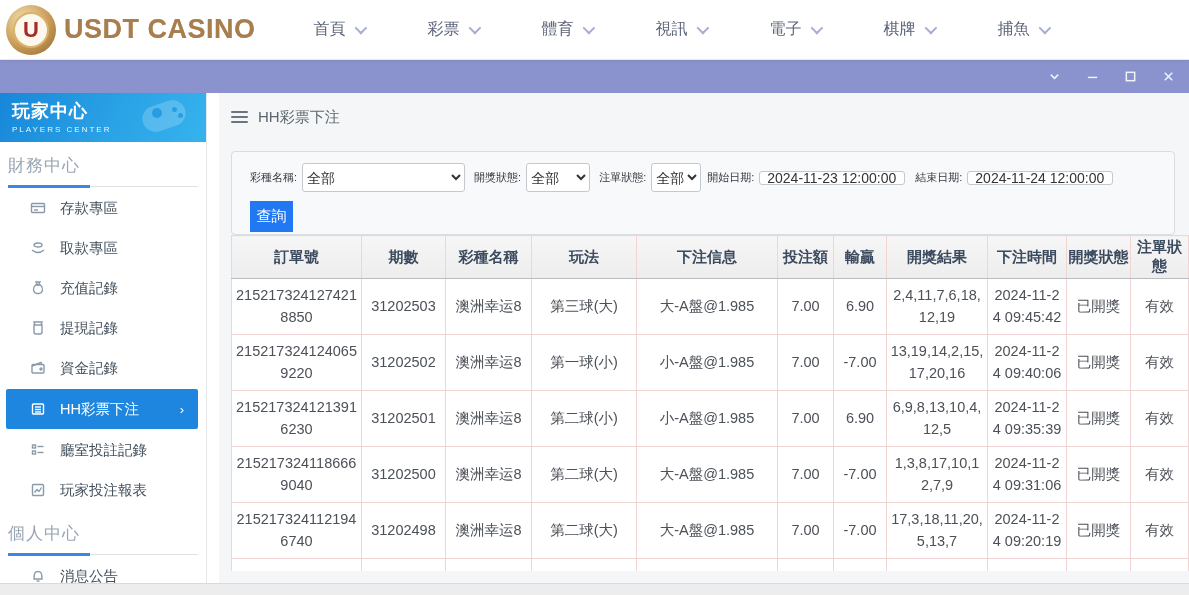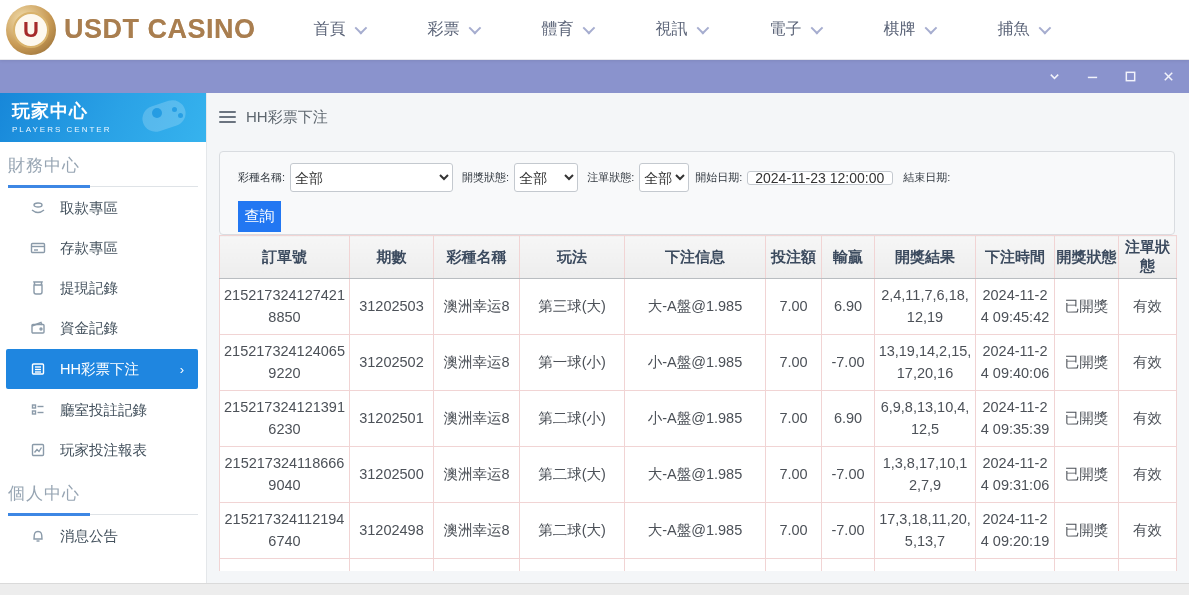--- a/index.html
+++ b/index.html
@@ -27,21 +27,21 @@
     transform:rotate(45deg) translateY(-2px); margin-left:9px; }
 
   
   .titlebar { height:33px; background:#8a93cd; display:flex; align-items:center;
     justify-content:flex-end; padding-right:14px; }
   .winbtn { width:14px; height:14px; margin-left:24px; color:#f2f3fb; cursor:pointer;
     display:flex; align-items:center; justify-content:center; }
   .winbtn svg { width:13px; height:13px; stroke:#f2f3fb; stroke-width:1.6; fill:none; }
 
   
-  .workspace { display:flex; height:490px; }
+  .workspace { display:flex; height:490px;gap:12px; }
 
   
   .sidebar { width:207px; background:#fff; border-right:1px solid #e4e7ea; overflow:hidden; }
   .sb-head { height:49px; position:relative; overflow:hidden; padding:6px 0 0 12px;
     background:linear-gradient(115deg,#1787d9 0%,#2aa2e6 55%,#36b3ee 100%); }
   .sb-title { color:#fff; font-size:18px; font-weight:bold; letter-spacing:1px; }
   .sb-sub { color:#eaf6ff; font-size:8px; letter-spacing:2px; margin-top:2px; }
   .pad-decor { position:absolute; right:14px; top:6px; width:60px; height:40px; opacity:.35; }
   .pad-decor .p1 { position:absolute; width:44px; height:26px; border-radius:13px;
     background:rgba(255,255,255,.55); transform:rotate(-18deg); left:10px; top:4px; }
@@ -185,35 +185,44 @@
         <div class="sb-section-title">財務中心</div>
         <div class="sb-underline">
             <i class="blue"></i>
             <i class="gray"></i>
           </div>
       </div>
 
       <div class="sb-item">
         <span class="ic">
           <svg viewBox="0 0 16 16">
-              <ellipse cx="8" cy="5" rx="4" ry="2"></ellipse>
-              <path d="M2 10 q6 5 12 0"></path>
-            </svg>
-        </span>
-        <span class="txt">取款專區</span>
-      </div>
-      <div class="sb-item">
-        <span class="ic">
-          <svg viewBox="0 0 16 16">
               <rect x="1.5" y="3.5" width="13" height="9" rx="1"></rect>
               <line x1="1.5" y1="6.5" x2="14.5" y2="6.5"></line>
               <line x1="4" y1="10" x2="8" y2="10"></line>
             </svg>
         </span>
         <span class="txt">存款專區</span>
+      </div>
+      <div class="sb-item">
+        <span class="ic">
+          <svg viewBox="0 0 16 16">
+              <ellipse cx="8" cy="5" rx="4" ry="2"></ellipse>
+              <path d="M2 10 q6 5 12 0"></path>
+            </svg>
+        </span>
+        <span class="txt">取款專區</span>
+      </div>
+      <div class="sb-item">
+        <span class="ic">
+          <svg viewBox="0 0 16 16">
+              <path d="M6 2 h4 l-1.5 3 h-1 z"></path>
+              <path d="M5.5 5 C2.5 8 2.5 13.5 8 13.5 C13.5 13.5 13.5 8 10.5 5 Z"></path>
+            </svg>
+        </span>
+        <span class="txt">充值記錄</span>
       </div>
       <div class="sb-item">
         <span class="ic">
           <svg viewBox="0 0 16 16">
               <path d="M4 5 h8 v7 a2 2 0 0 1 -2 2 h-4 a2 2 0 0 1 -2 -2 z"></path>
               <path d="M5 5 L4 2 h8 l-1 3"></path>
             </svg>
         </span>
         <span class="txt">提現記錄</span>
       </div>
@@ -300,20 +309,21 @@
           <select class="f-select sel-draw">
             <option>全部</option>
           </select>
           <span class="f-label">注單狀態:</span>
           <select class="f-select sel-order">
             <option>全部</option>
           </select>
           <span class="f-label">開始日期:</span>
           <input class="f-input" type="text" value="2024-11-23 12:00:00" style="">
           <span class="f-label">結束日期:</span>
+          <input class="f-input" type="text" value="2024-11-24 12:00:00" style="">
         </div>
         <button class="search-btn">查詢</button>
       </div>
 
       <table class="bet-table">
         <colgroup>
           <col style="width:130px">
             <col style="width:84px">
             <col style="width:86px">
           <col style="width:105px">

